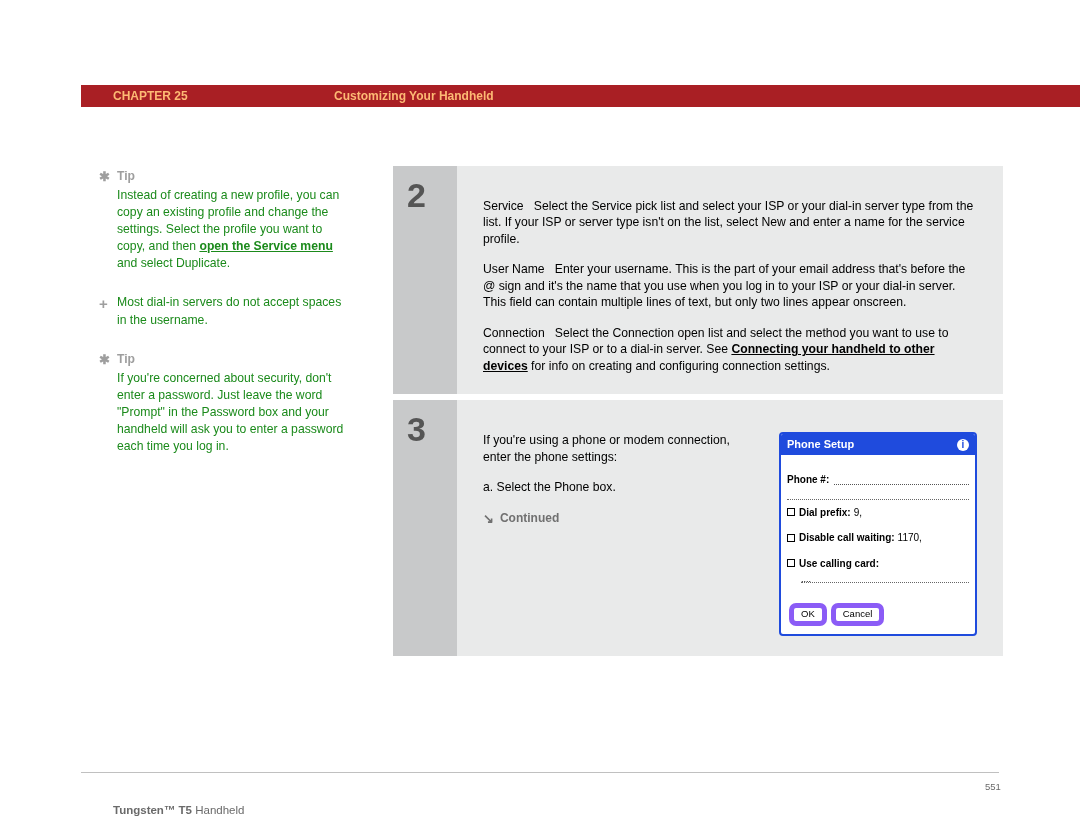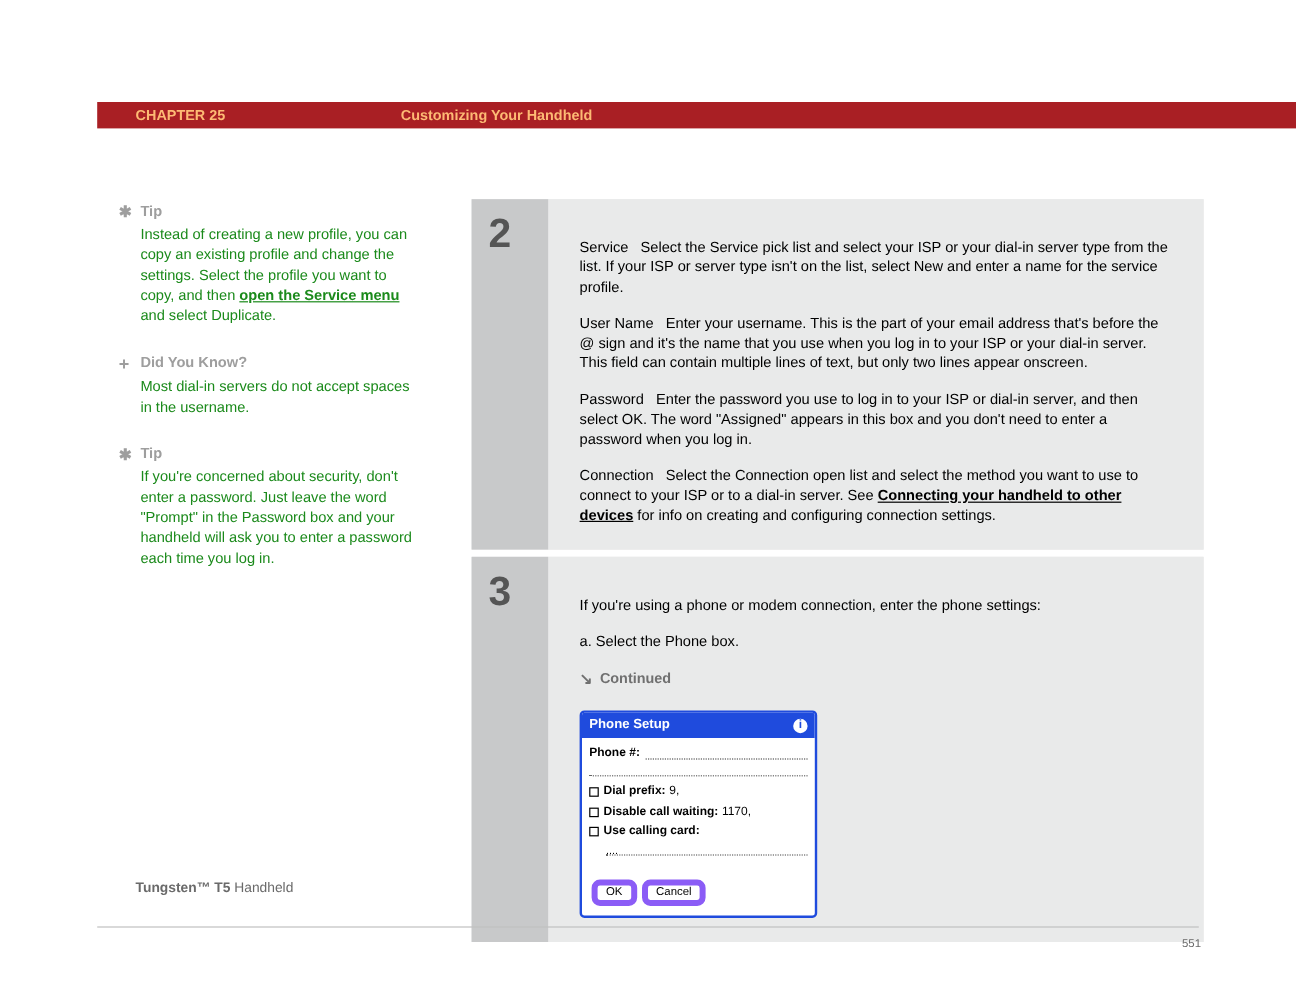--- a/index.html
+++ b/index.html
@@ -91,21 +91,21 @@
     padding: 32px 26px 20px 26px;
     font-size: 12.2px;
     line-height: 1.35;
     color: #000;
     position: relative;
   }
   .step-content p { margin-bottom: 14px; }
   .svc-label { font-weight: normal; }
   .ul-link { font-weight: bold; text-decoration: underline; }
 
-  .step3-wrap { display: flex; gap: 18px; flex-direction: column; }
+  .step3-wrap { display: flex; gap: 18px; }
   .step3-text { flex: 1; }
   .continued { color: #707070; font-weight: bold; font-size: 12px; display: inline-flex; align-items: center; gap: 6px; }
   .cont-arrow {
     display:inline-block;
     font-size:13px;
     color:#707070;
   }
 
   .phone-box {
     width: 198px;
@@ -124,21 +124,21 @@
     padding: 3px 6px;
     display:flex;
     justify-content:space-between;
     align-items:center;
   }
   .pb-info {
     width:12px; height:12px; border-radius:50%; background:#fff; color:#1f4bdd;
     font-weight:bold; font-size:10px; text-align:center; line-height:12px;
   }
   .pb-body { padding: 6px 6px 8px 6px; font-size: 10px; color:#000; }
-  .pb-row { margin-bottom: 3px; display:flex; align-items:center; }
+  .pb-row { margin-bottom: 3px; display:flex; align-items:center;margin-top:12px; }
   .pb-label { font-weight: bold; margin-right: 3px; }
   .pb-input {
     flex:1;
     height: 11px;
     border: none;
     border-bottom: 1px dotted #555;
     display:inline-block;
     margin-left: 2px;
   }
   .pb-check {
@@ -161,21 +161,21 @@
 
   .footer-line {
     position: absolute;
     top: 772px;
     left: 81px;
     width: 918px;
     border-top: 1px solid #c0c0c0;
   }
   .footer-text {
     position: absolute;
-    top: 734px;
+    top: 804px;
     left: 113px;
     font-size: 11.5px;
     color: #6a6a6a;
   }
   .footer-text b { font-weight: bold; }
   .page-num {
     position: absolute;
     top: 781px;
     left: 985px;
     font-size: 9.5px;
@@ -195,21 +195,20 @@
   <div class="tip-block">
     <span class="tip-icon">✱</span>
     <span class="tip-label">Tip</span>
     <span class="tip-body">
       <span>Instead of creating a new profile, you can copy an existing profile and change the settings. Select the profile you want to copy, and then </span><span class="tip-link">open the Service menu</span><span> and select Duplicate.</span>
     </span>
   </div>
 
   <div class="tip-block">
     <span class="plus-icon">+</span>
-    <span class="tip-label">Did You Know?</span>
     <span class="tip-body">Most dial-in servers do not accept spaces in the username.</span>
   </div>
 
   <div class="tip-block">
     <span class="tip-icon">✱</span>
     <span class="tip-label">Tip</span>
     <span class="tip-body">If you're concerned about security, don't enter a password. Just leave the word "Prompt" in the Password box and your handheld will ask you to enter a password each time you log in.</span>
   </div>
 
 </div>
@@ -219,23 +218,20 @@
   <div class="step-row">
     <div class="step-num-cell">
       <div class="step-num">2</div>
     </div>
     <div class="step-content">
       <p>
         <span class="svc-label">Service</span>&nbsp;&nbsp;&nbsp;<span>Select the Service pick list and select your ISP or your dial-in server type from the list. If your ISP or server type isn't on the list, select New and enter a name for the service profile.</span>
       </p>
       <p>
         <span class="svc-label">User Name</span>&nbsp;&nbsp;&nbsp;<span>Enter your username. This is the part of your email address that's before the @ sign and it's the name that you use when you log in to your ISP or your dial-in server. This field can contain multiple lines of text, but only two lines appear onscreen.</span>
-      </p>
-      <p>
-        <span class="svc-label">Password</span>&nbsp;&nbsp;&nbsp;<span>Enter the password you use to log in to your ISP or dial-in server, and then select OK. The word "Assigned" appears in this box and you don't need to enter a password when you log in.</span>
       </p>
       <p style="margin-bottom:0">
         <span class="svc-label">Connection</span>&nbsp;&nbsp;&nbsp;<span>Select the Connection open list and select the method you want to use to connect to your ISP or to a dial-in server. See </span><span class="ul-link">Connecting your handheld to other devices</span><span> for info on creating and configuring connection settings.</span>
       </p>
     </div>
   </div>
 
   <div class="step-row">
     <div class="step-num-cell">
       <div class="step-num">3</div>

